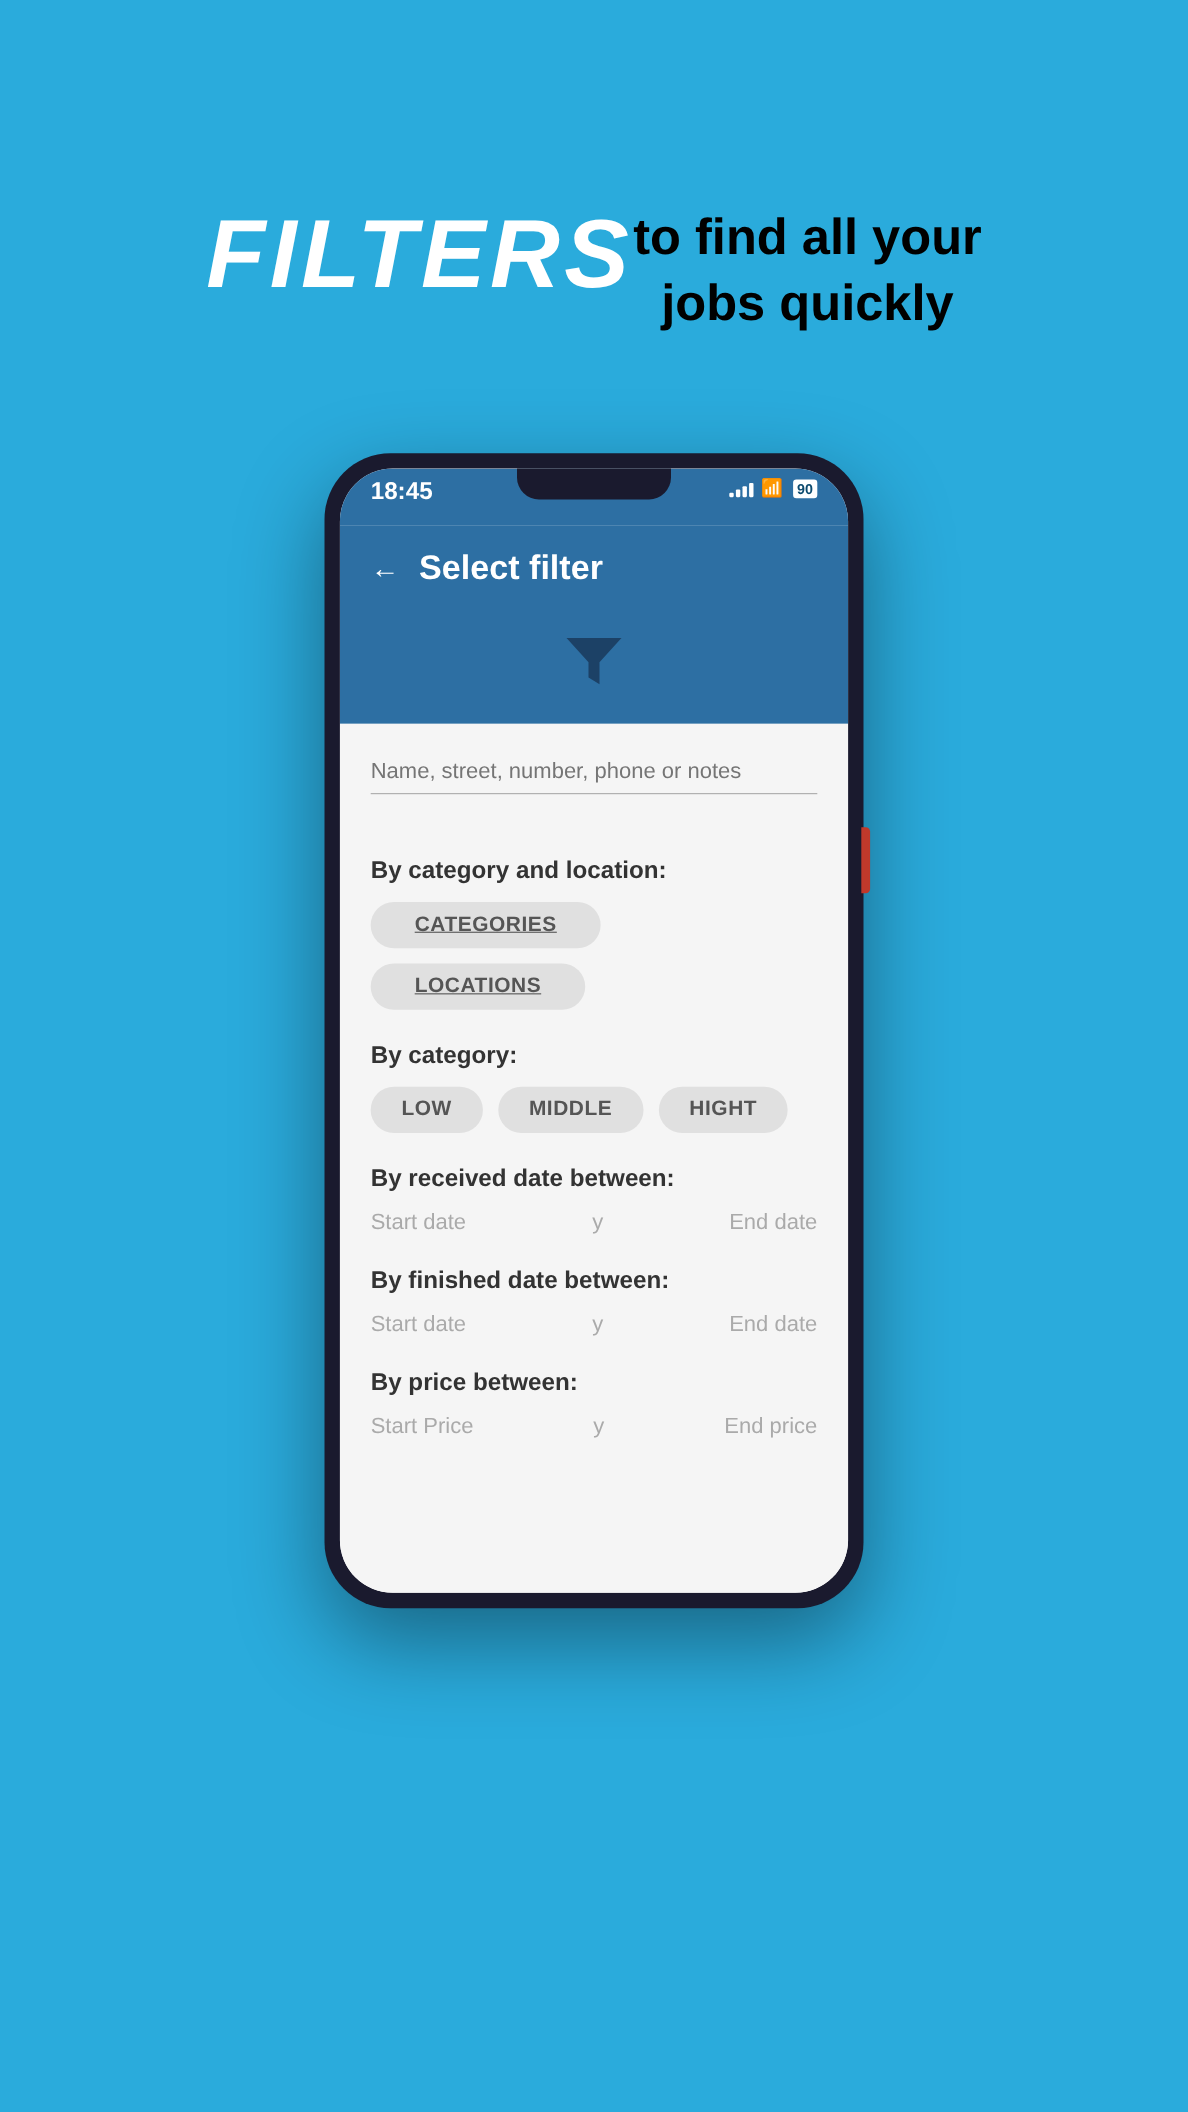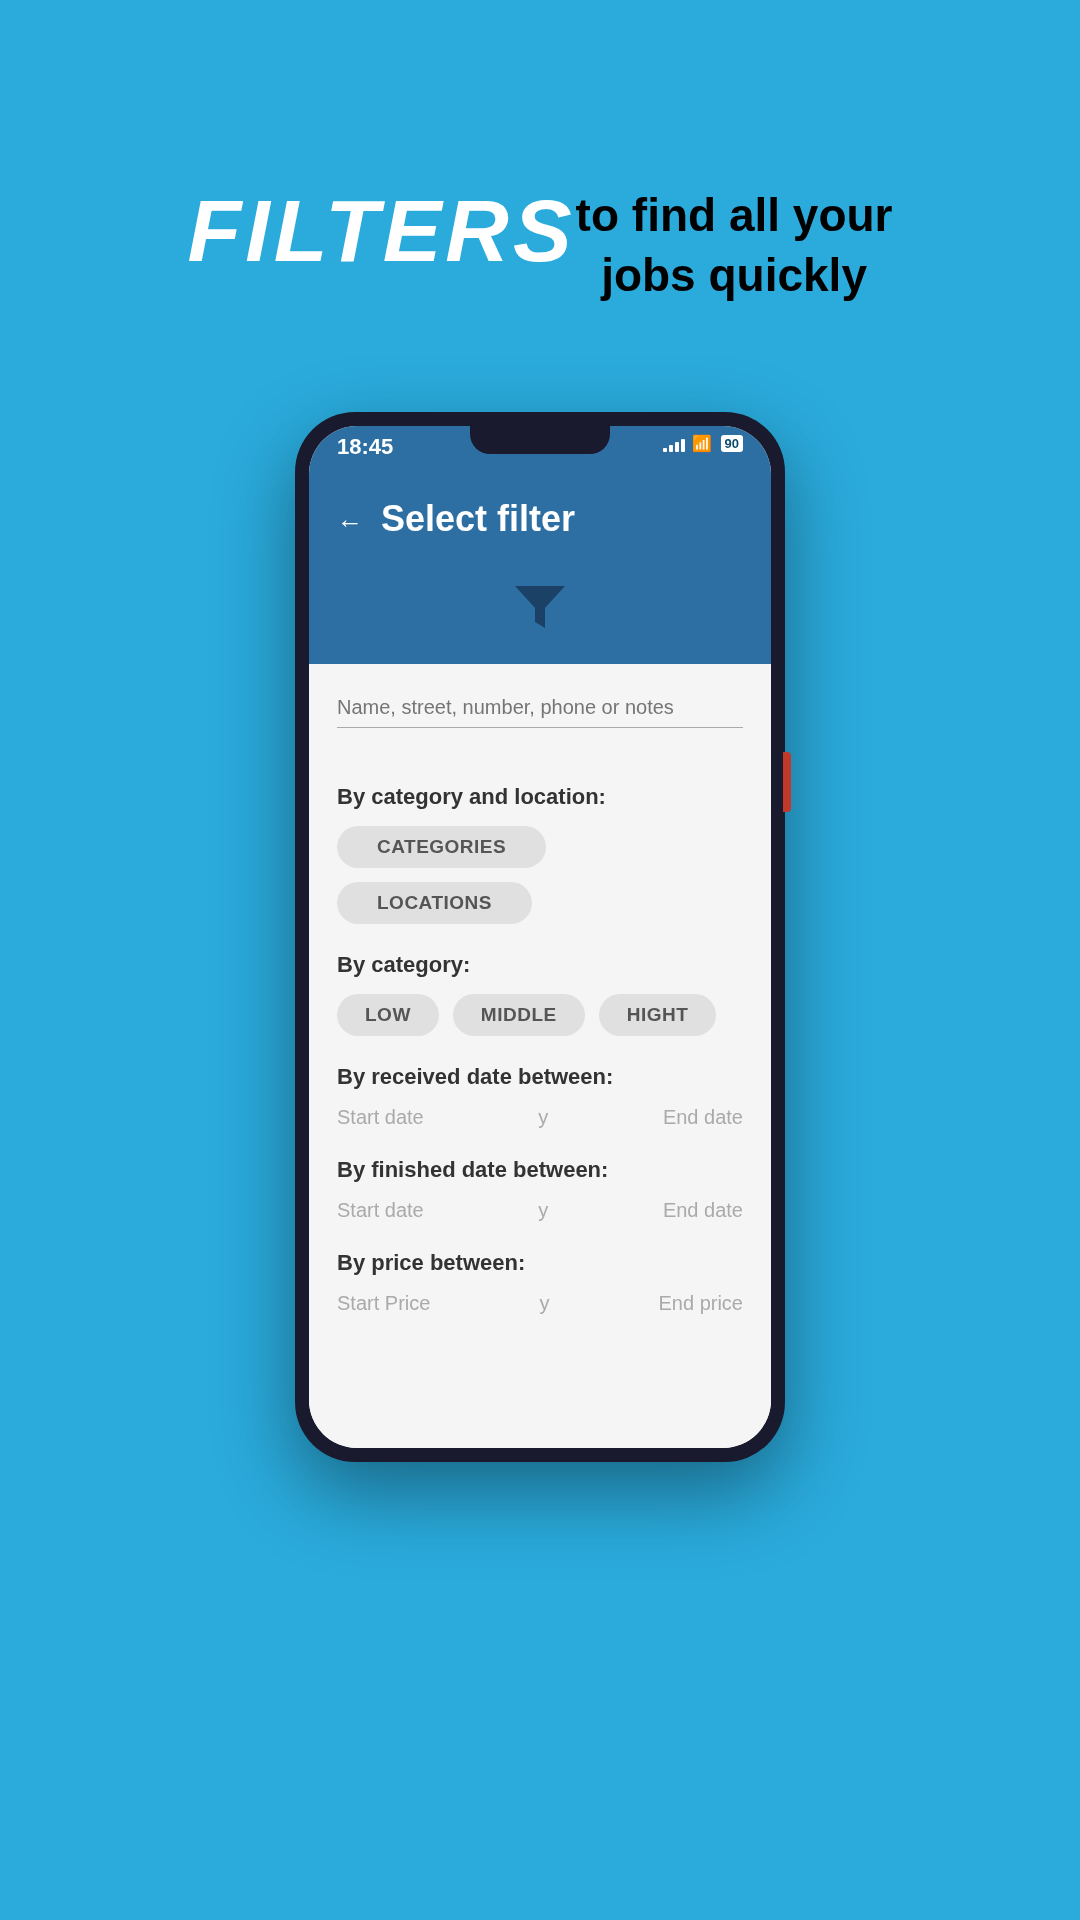--- a/index.html
+++ b/index.html
@@ -114,21 +114,21 @@
     }
 
     .back-arrow {
       color: white;
       font-size: 26px;
       cursor: pointer;
     }
 
     .app-header-title {
       color: white;
-      font-size: 36px;
+      font-size: 31px;
       font-weight: 600;
     }
 
     
     .filter-icon-area {
       background: #2d6fa3;
       display: flex;
       justify-content: center;
       align-items: center;
       padding: 20px 0 28px;
@@ -184,20 +184,21 @@
       font-size: 19px;
       font-weight: 600;
       color: #555;
       letter-spacing: 0.5px;
       cursor: pointer;
       border: none;
     }
 
     .pill-wide {
       padding: 10px 40px;
+      text-decoration: underline;
     }
 
     .date-row {
       display: flex;
       align-items: center;
       justify-content: space-between;
       margin-top: 10px;
     }
 
     .date-label {

